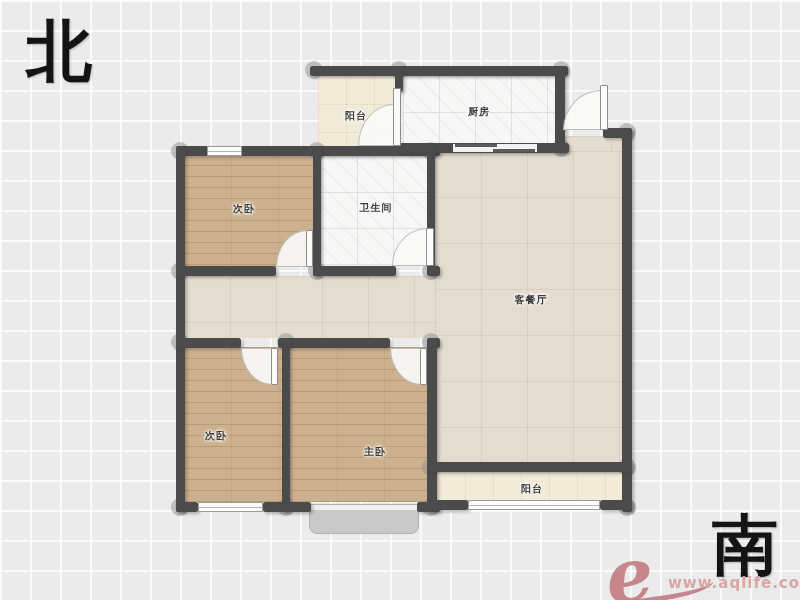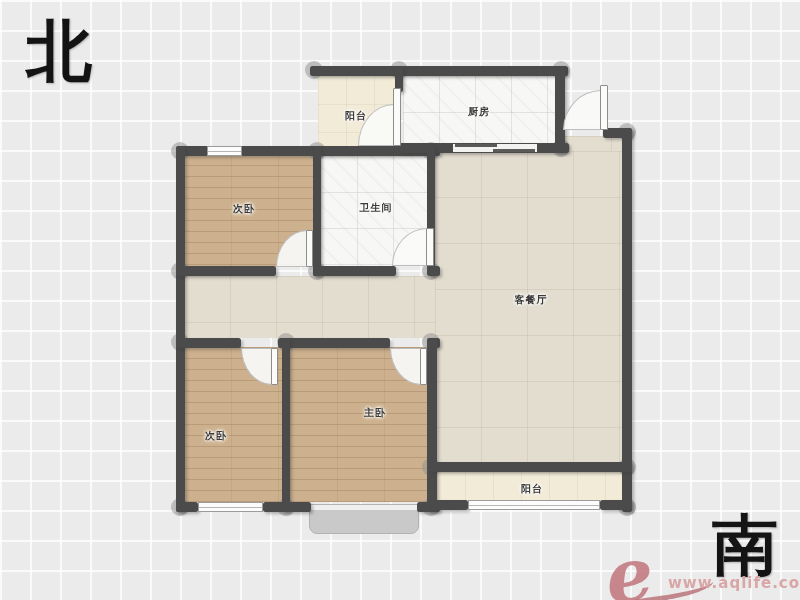--- a/index.html
+++ b/index.html
@@ -138,21 +138,21 @@
 
   <div class="arc bl" style="left:390px;top:348px;width:31px;height:37px;"></div>
   <div class="leaf" style="left:420px;top:348px;width:7px;height:37px;"></div>
 
   <div class="rlabel" style="left:356px;top:116px;">阳台</div>
   <div class="rlabel" style="left:479px;top:112px;">厨房</div>
   <div class="rlabel" style="left:244px;top:209px;">次卧</div>
   <div class="rlabel" style="left:376px;top:208px;">卫生间</div>
   <div class="rlabel" style="left:531px;top:300px;">客餐厅</div>
   <div class="rlabel" style="left:216px;top:436px;">次卧</div>
-  <div class="rlabel" style="left:353px;top:413px;padding-left:44px;">主卧</div>
+  <div class="rlabel" style="left:353px;top:452px;padding-left:44px;">主卧</div>
   <div class="rlabel" style="left:532px;top:489px;">阳台</div>
 
   <div class="wm-e" style="left:606px;top:538px;">e</div>
   <div class="wm-swoosh" style="left:634px;top:582px;"></div>
   <div class="wm-url" style="left:668px;top:574px;">www.aqlife.com</div>
 
 <div class="dot" style="left: 171px; top: 142px;"></div>
     <div class="dot" style="left: 305px; top: 61px;"></div>
     <div class="dot" style="left: 390px; top: 61px;"></div>
     <div class="dot" style="left: 552px; top: 61px;"></div>

